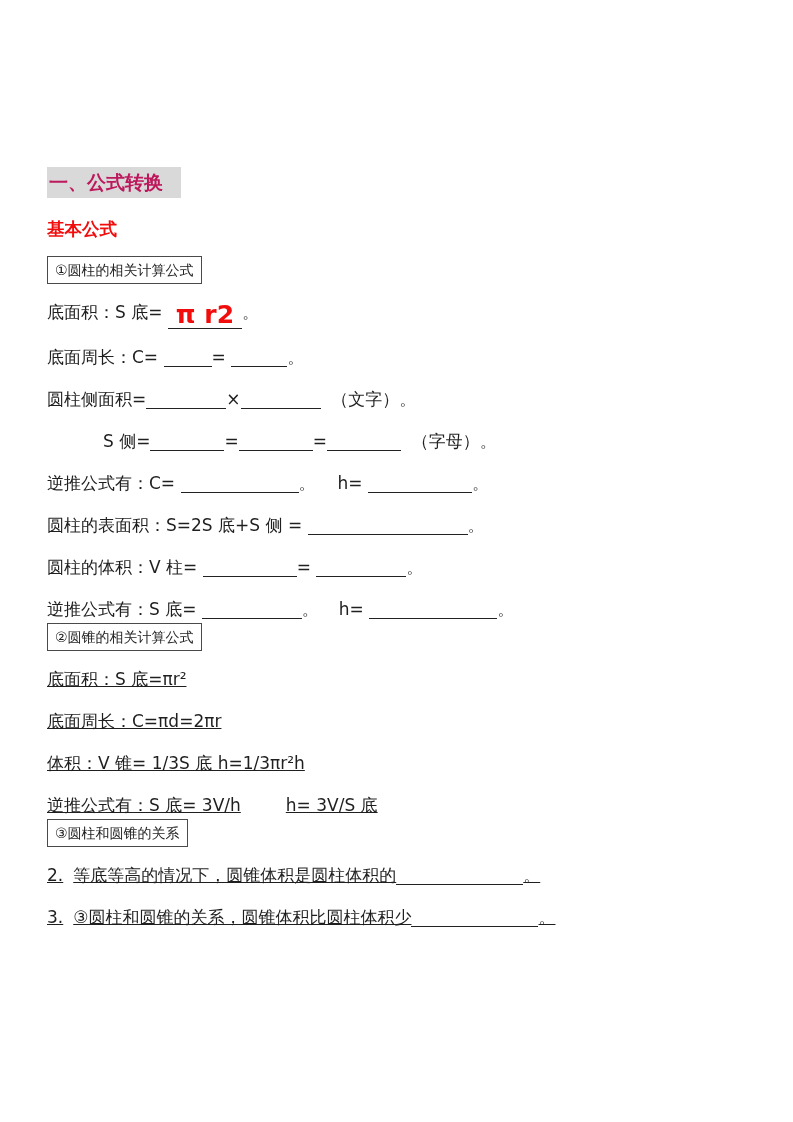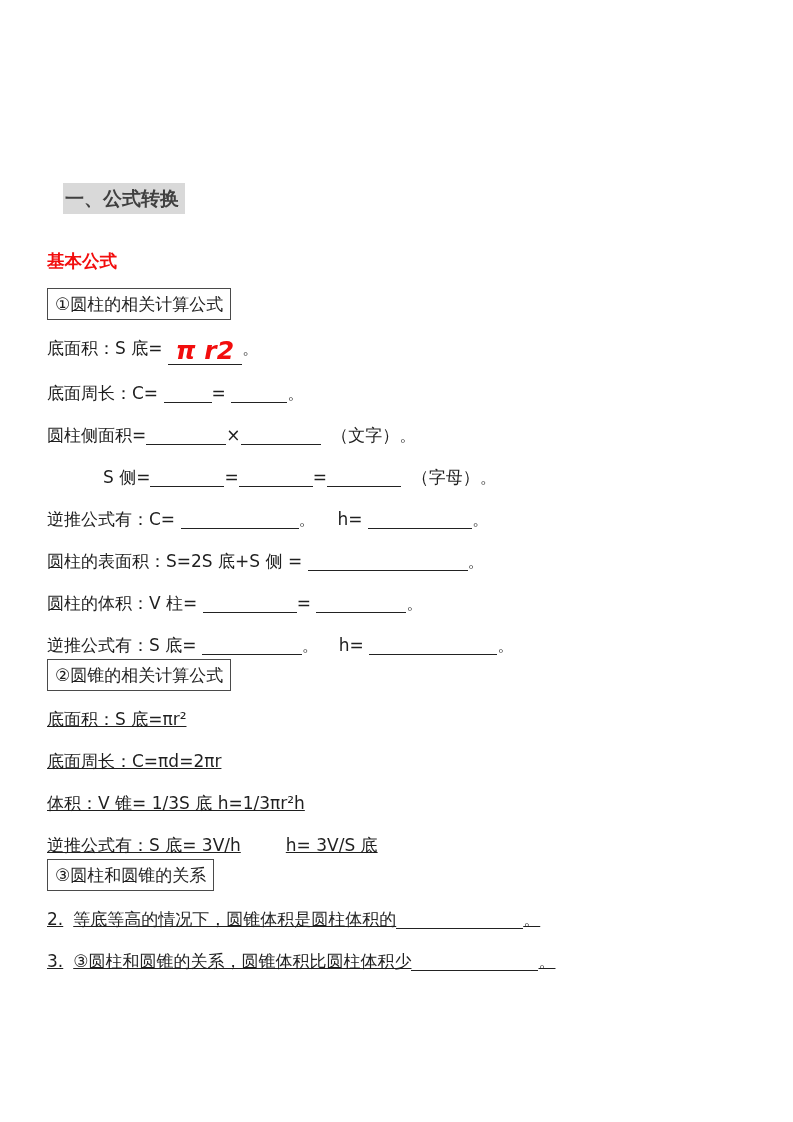--- a/index.html
+++ b/index.html
@@ -9,50 +9,50 @@
   }
   *{box-sizing:border-box;}
   html,body{margin:0;padding:0;background:#ffffff;}
   .page{
     width:793px;height:1122px;background:#ffffff;
     padding:167px 56px 0 47px;
     font-family:"DejaVu Sans","Liberation Sans",sans-serif;
     font-size:17px;color:var(--text);overflow:hidden;
   }
   .heading{
-    display:inline-block;background:var(--hl);color:#404040;
+    display:inline-block;background:var(--hl);color:#be185d;
     font-size:19px;font-weight:bold;line-height:1.2;
-    padding:4px 6px 4px 2px;margin:16px;
+    padding:4px 18px 4px 2px;margin:0;
   }
   .subheading{
     color:var(--red);font-weight:bold;font-size:17.5px;
     margin-top:19px;
   }
   .boxlabel{
     display:inline-block;border:1px solid #4a4a4a;
-    padding:4px 7px;font-size:17px;line-height:1.3;
+    padding:4px 7px;font-size:14px;line-height:1.3;
   }
   .boxlabel.first{margin-top:15px;}
   .section2,.section3{text-decoration:underline;}
   .line{
     margin-top:15px;line-height:27px;white-space:nowrap;
   }
   .txt{white-space:pre;}
   .blank{
     display:inline-block;height:18px;
     border-bottom:1.6px solid #222;
     vertical-align:-4px;
   }
   .gap{display:inline-block;height:1px;}
   .answer{
     display:inline-block;min-width:64px;
     border-bottom:1.6px solid #222;
     color:var(--red);font-weight:bold;font-size:25px;
     line-height:27px;text-align:right;
-    padding:0 8px;vertical-align:-5px;font-style:italic;
+    padding:0 8px;vertical-align:-5px;
   }
 </style>
 </head>
 <body>
 
 <div class="page">
 
   <h1 class="heading">一、公式转换</h1>
 
   <div class="subheading">基本公式</div>

